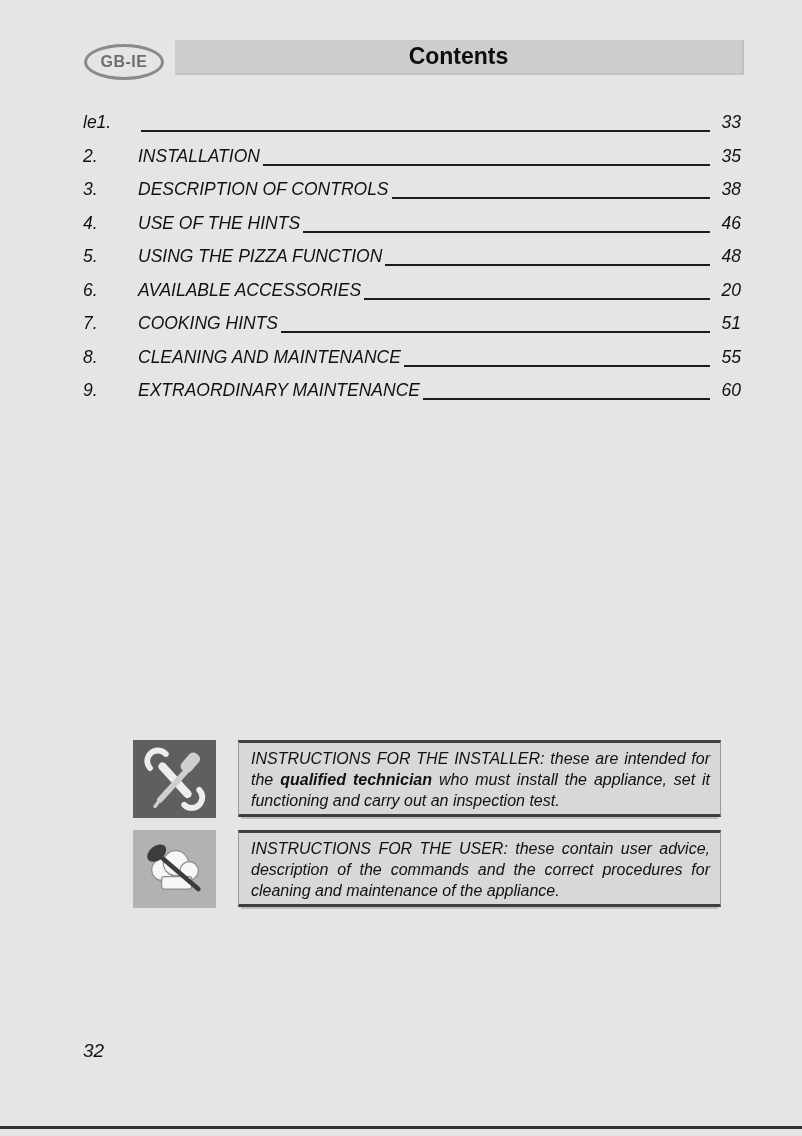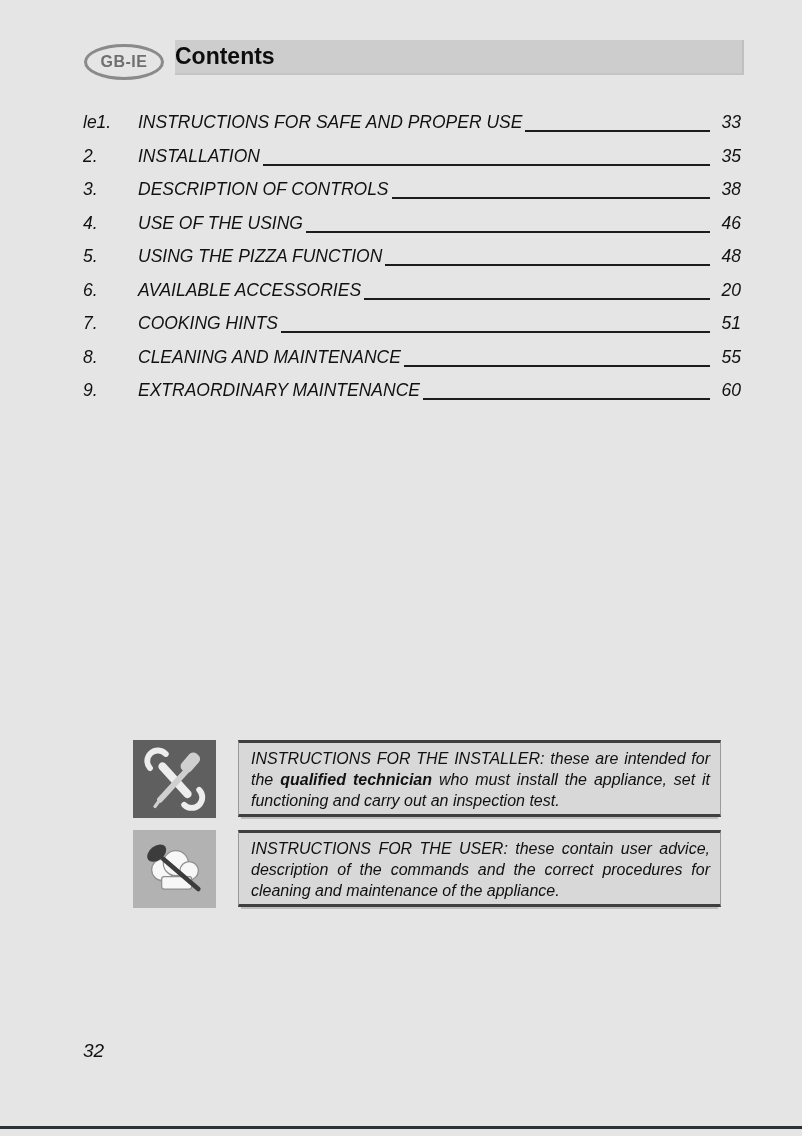--- a/index.html
+++ b/index.html
@@ -10,21 +10,21 @@
   
   .badge{
     position:absolute;left:84px;top:44px;width:74px;height:30px;
     border:3px solid #8a8a8a;border-radius:50%;
     display:flex;align-items:center;justify-content:center;
     font-weight:bold;font-size:16px;color:#6f6f6f;letter-spacing:0.5px;
   }
   .header-bar{
     position:absolute;left:175px;top:40px;width:567px;height:33px;
     background:#cdcdcd;border-right:2px solid #c0c0c0;border-bottom:2px solid #c4c4c4;
-    display:flex;align-items:center;
+    display:flex;align-items:center;justify-content:center;
   }
   .header-bar .title{font-weight:bold;font-size:23px;color:#0d0d0d;}
   
   .toc{position:absolute;left:83px;top:112px;width:658px;}
   .toc-row{display:flex;height:21px;margin-bottom:12.5px;font-style:italic;font-size:17.5px;}
   .toc-num{width:55px;flex:none;}
   .toc-title{flex:none;white-space:nowrap;}
   .toc-leader{flex:1;height:0;align-self:flex-end;border-bottom:2px solid #1c1c1c;margin:0 7px 1px 3px;}
   .toc-page{flex:none;min-width:24px;text-align:right;}
   
@@ -60,42 +60,41 @@
     <span>GB-IE</span>
   </div>
   <div class="header-bar">
     <span class="title">Contents</span>
   </div>
 
   <div class="toc">
 
     <div class="toc-row">
       <span class="toc-num">le1.</span>
-      <span class="toc-title">INSTRUCTIONS FOR SAFE AND PROPER USE</span>
       <span class="toc-leader"></span>
       <span class="toc-page">33</span>
     </div>
 
     <div class="toc-row">
       <span class="toc-num">2.</span>
       <span class="toc-title">INSTALLATION</span>
       <span class="toc-leader"></span>
       <span class="toc-page">35</span>
     </div>
 
     <div class="toc-row">
       <span class="toc-num">3.</span>
       <span class="toc-title">DESCRIPTION OF CONTROLS</span>
       <span class="toc-leader"></span>
       <span class="toc-page">38</span>
     </div>
 
     <div class="toc-row">
       <span class="toc-num">4.</span>
-      <span class="toc-title">USE OF THE USING</span>
+      <span class="toc-title">USE OF THE HINTS</span>
       <span class="toc-leader"></span>
       <span class="toc-page">46</span>
     </div>
 
     <div class="toc-row">
       <span class="toc-num">5.</span>
       <span class="toc-title">USING THE PIZZA FUNCTION</span>
       <span class="toc-leader"></span>
       <span class="toc-page">48</span>
     </div>

